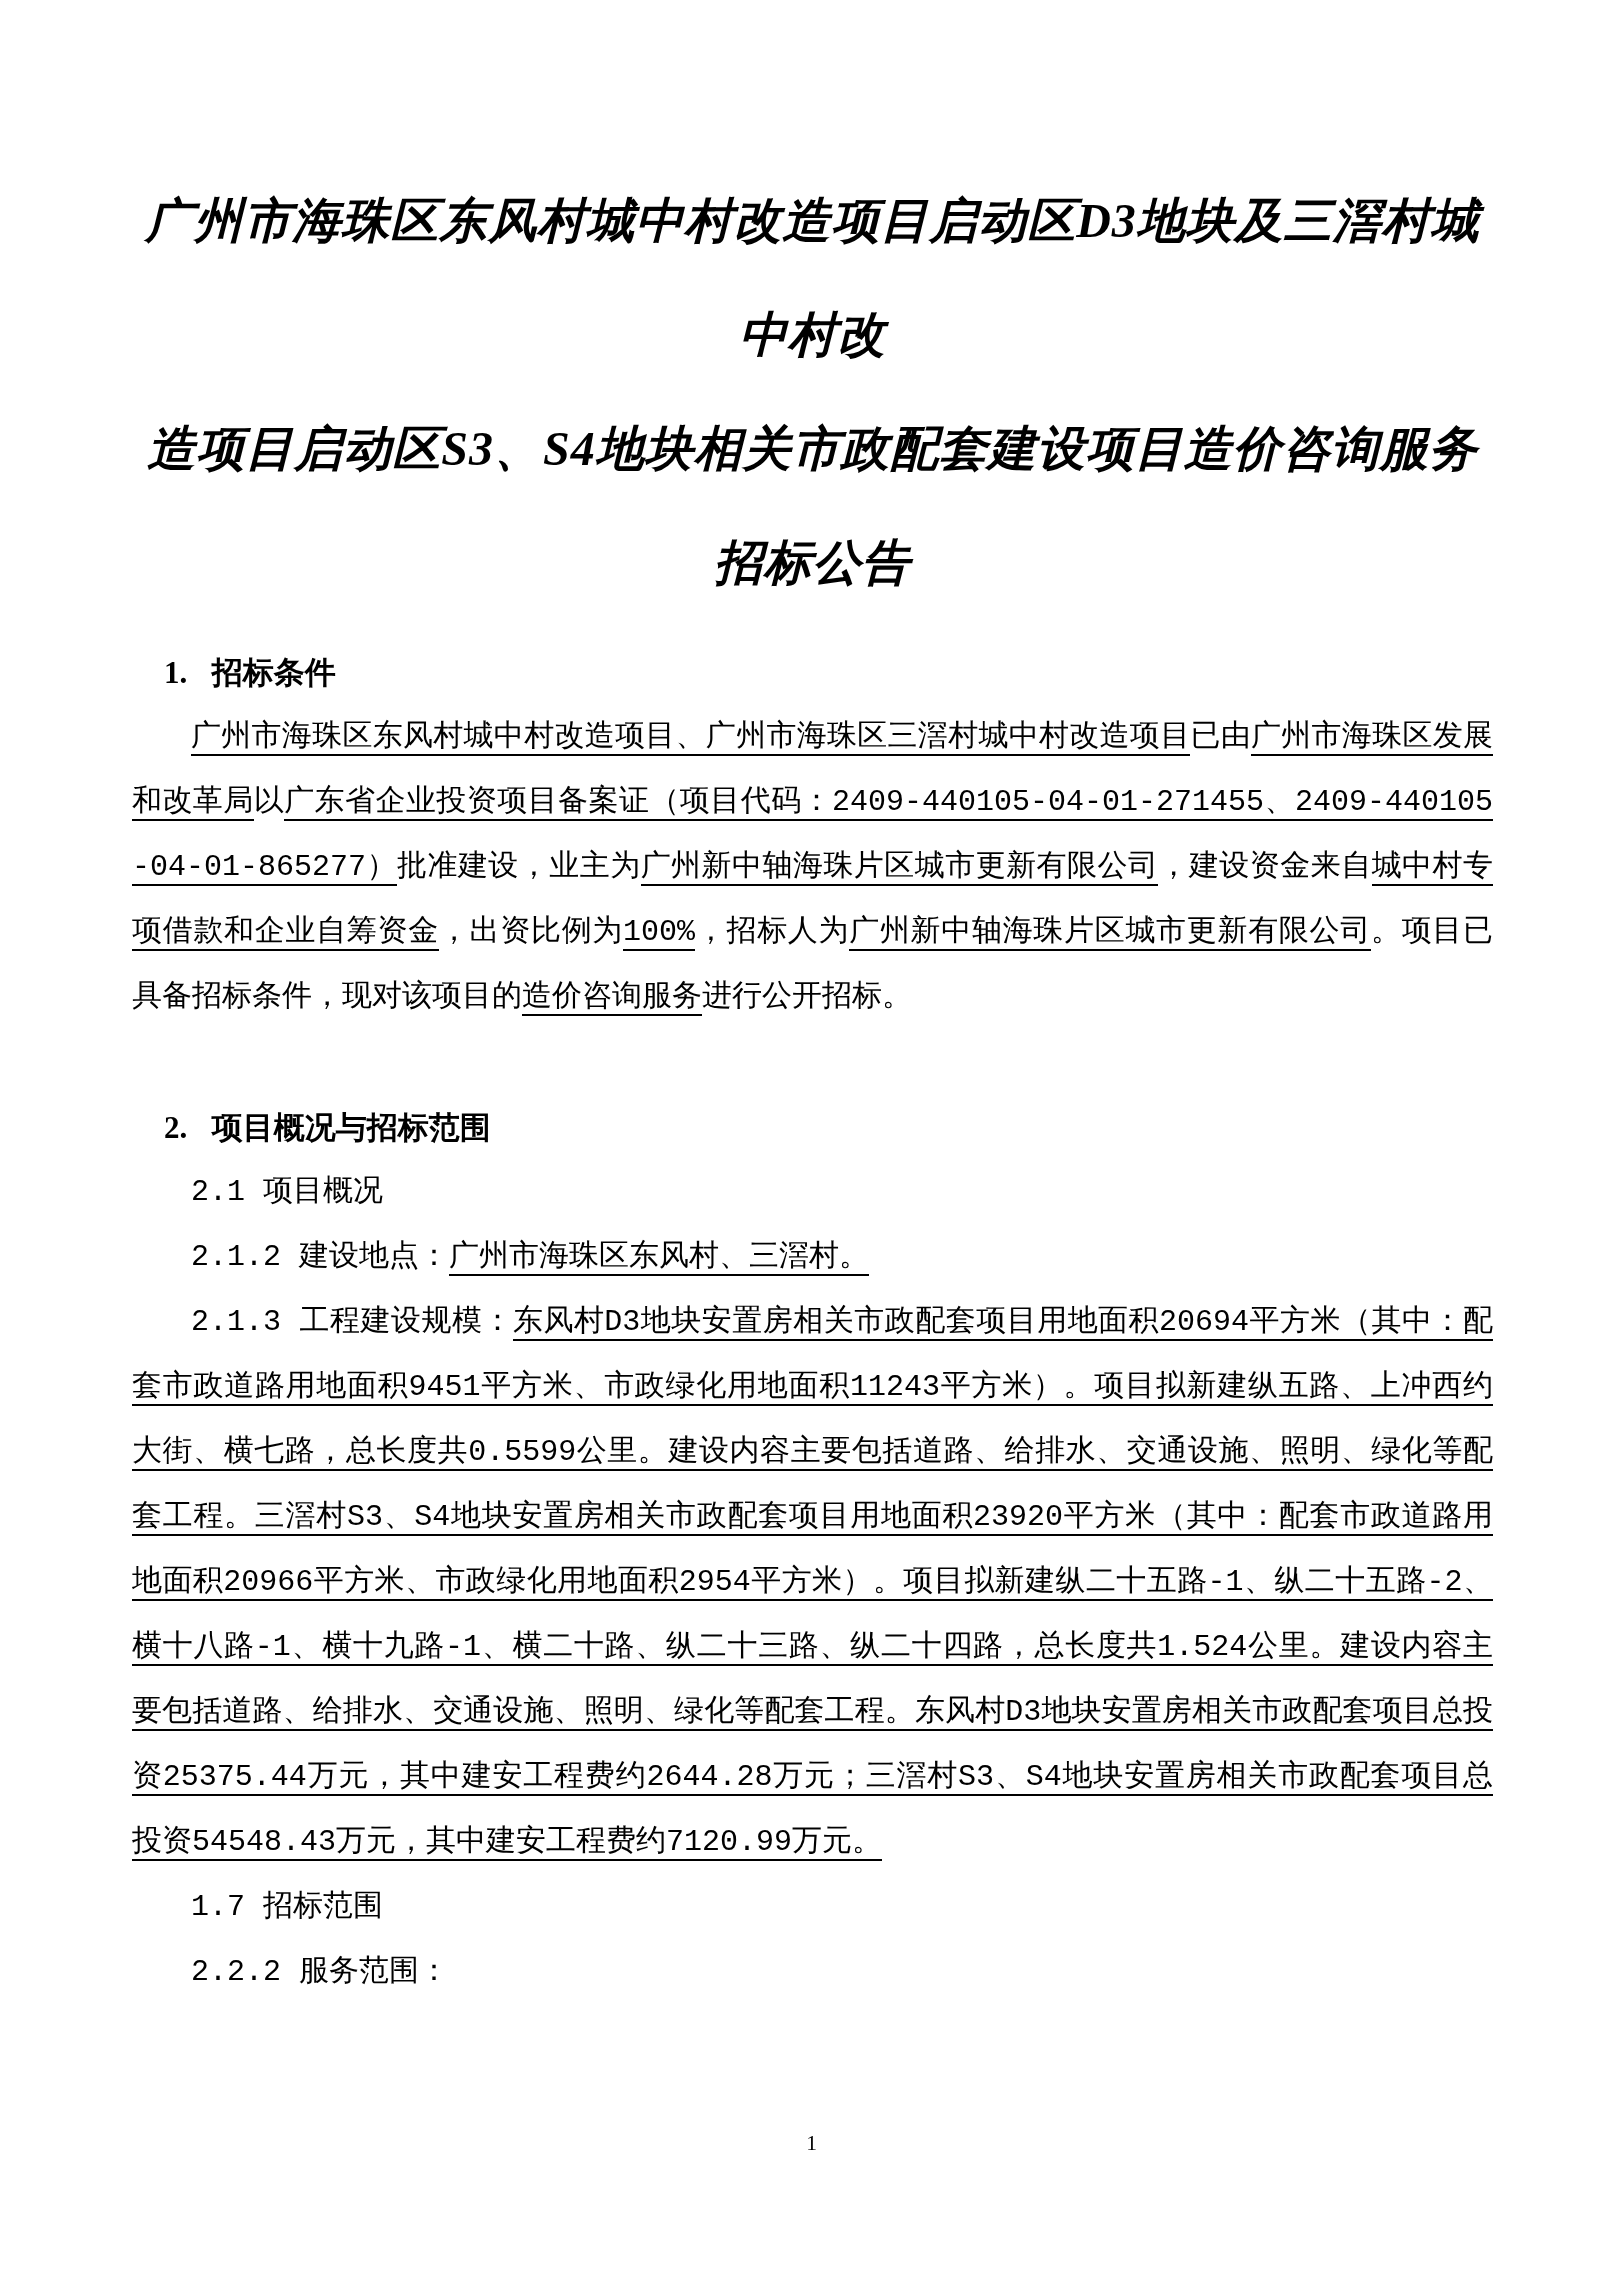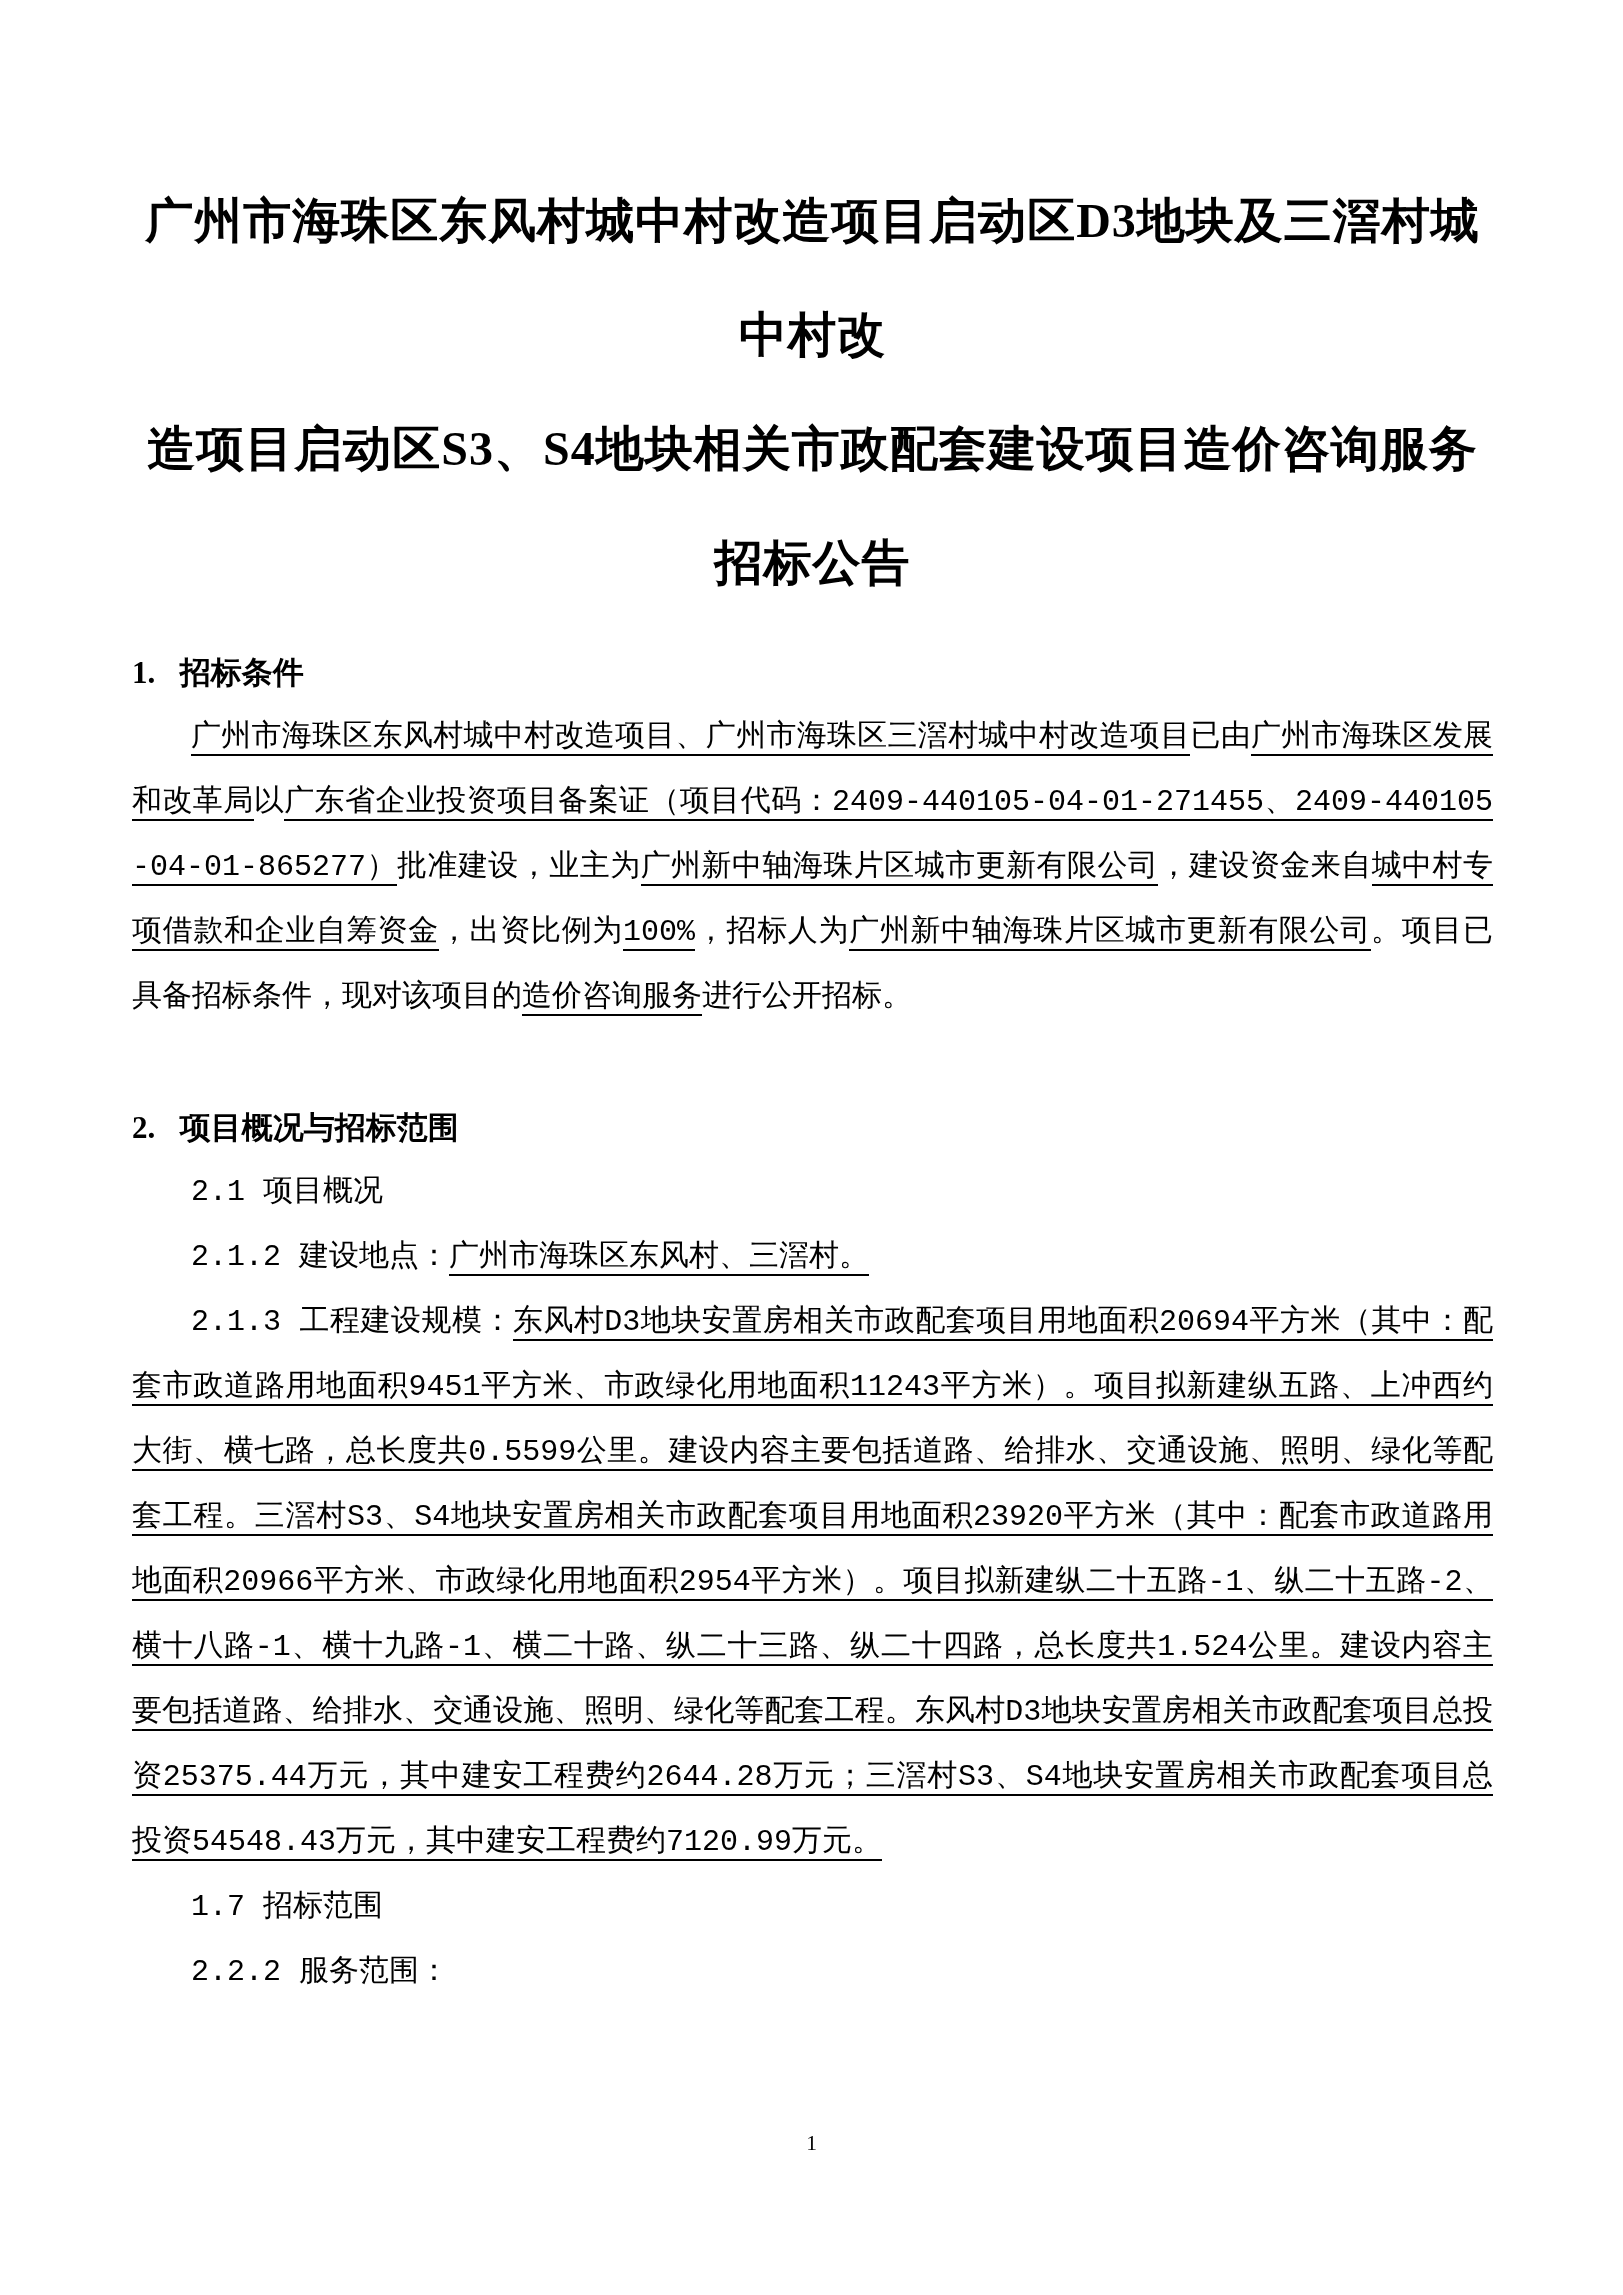--- a/index.html
+++ b/index.html
@@ -21,26 +21,28 @@
     height: 2295px;
     padding: 164px 130px 0 132px;
     position: relative;
   }
   .doc-title {
     font-size: 48px;
     font-weight: bold;
     text-align: center;
     line-height: 114px;
     letter-spacing: 1px;
+    font-style: italic;
   }
   .heading {
     font-size: 31px;
     font-weight: bold;
     line-height: 65px;
     white-space: nowrap;
+    margin-left: 32px;
   }
   .heading-1 { margin-top: 20.4px; }
   .heading-2 { margin-top: 65px; font-family: Liberation Serif, serif; }
   .h-num {
     display: inline-block;
     margin-right: 24.5px;
   }
   .body-para {
     margin: 0;
     font-size: 30px;

